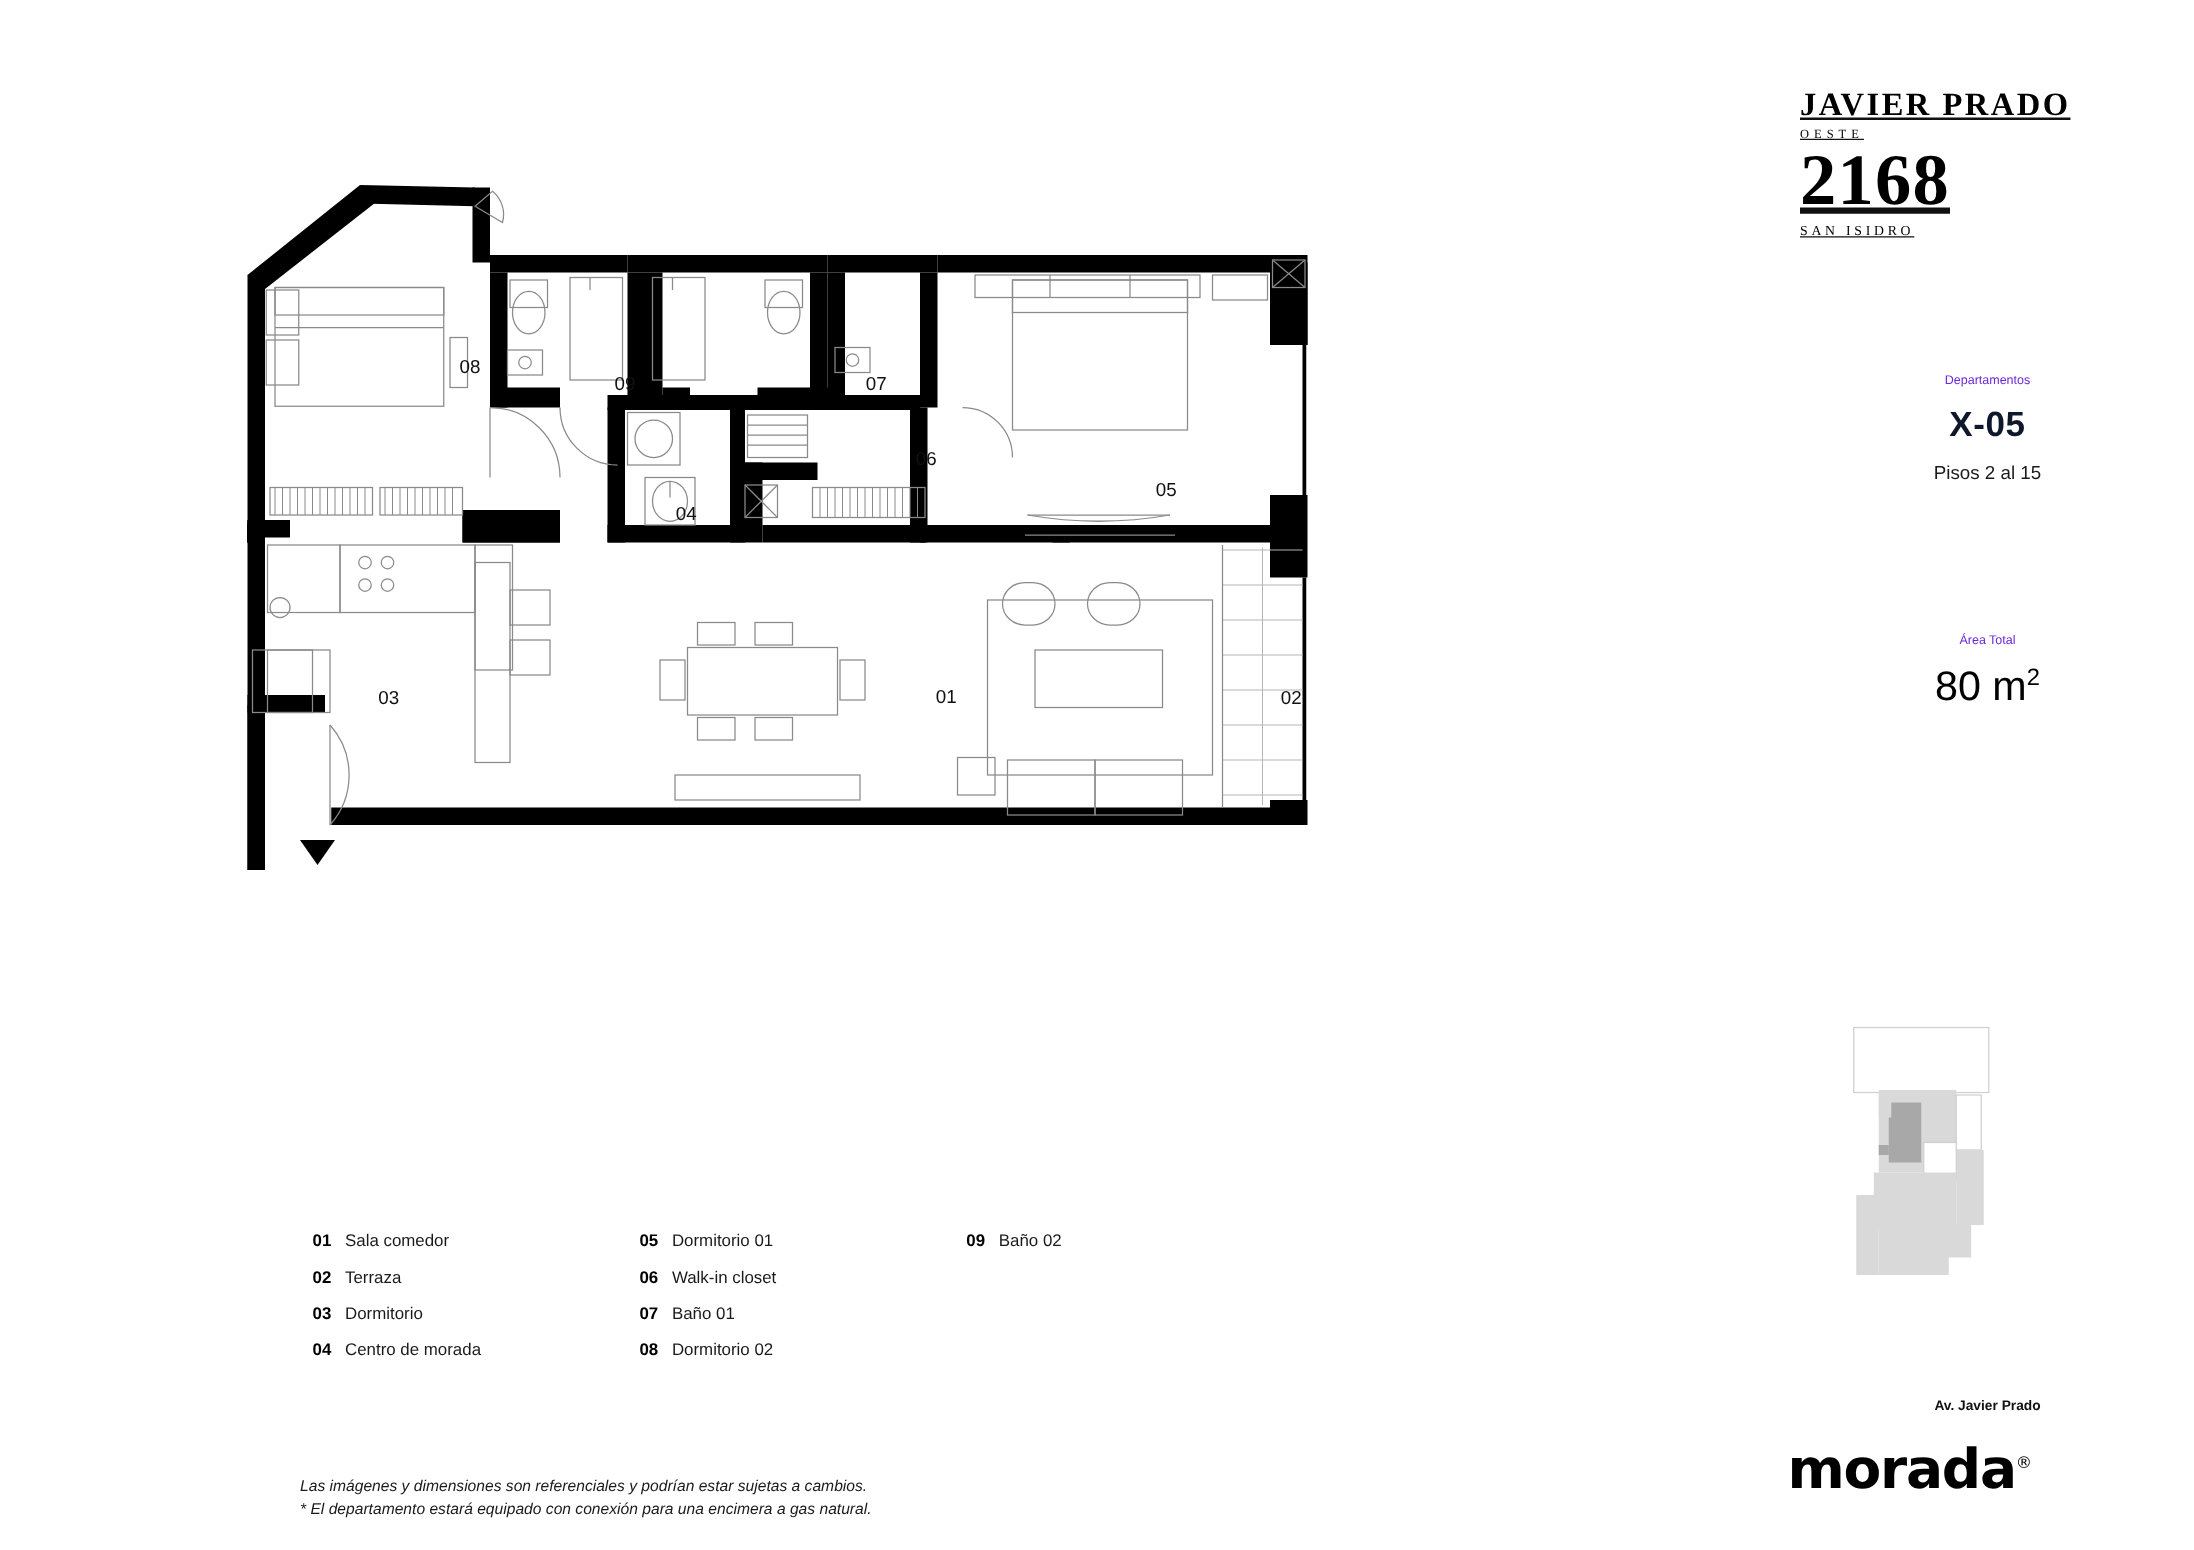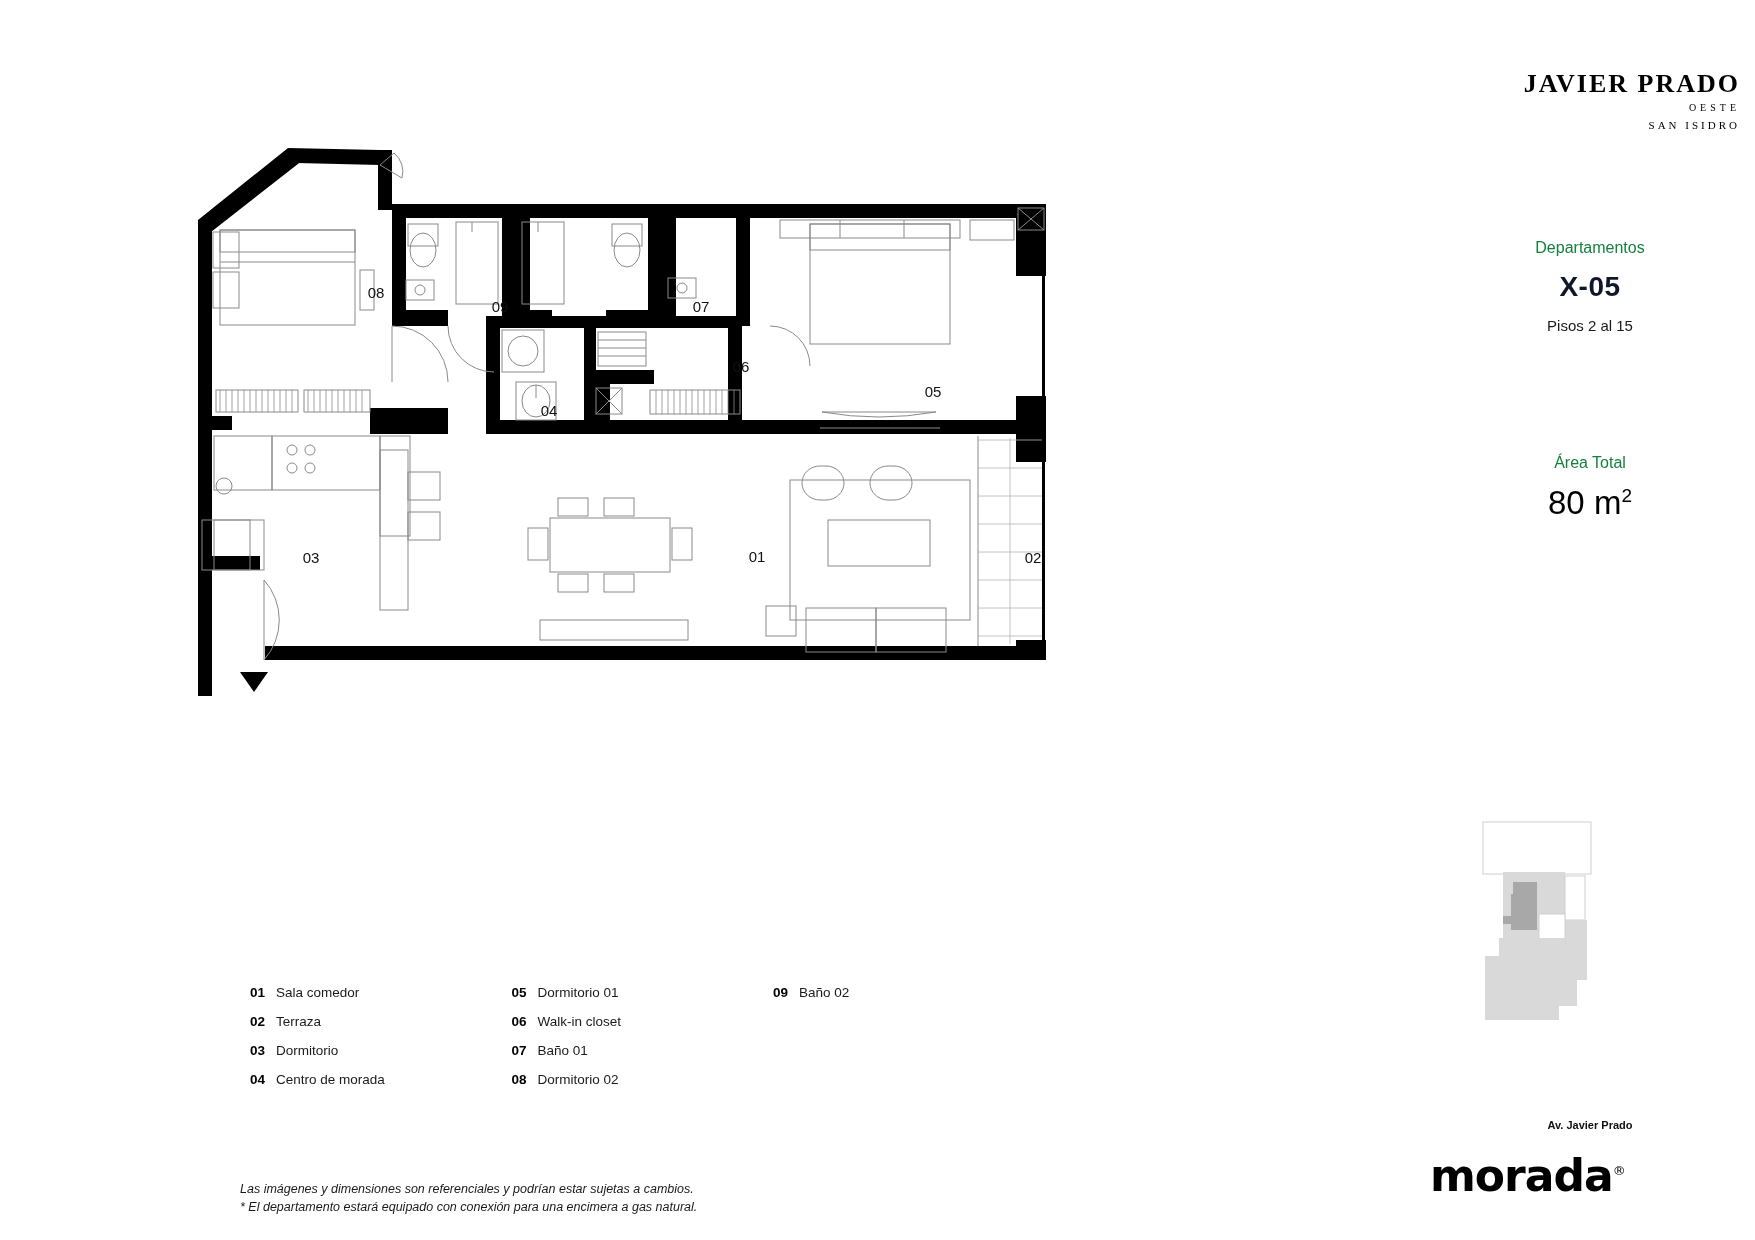--- a/index.html
+++ b/index.html
@@ -17,21 +17,21 @@
   }
 
   
   #info-panel {
     position: absolute;
     left: 1440px;
     top: 70px;
     width: 300px;
     text-align: center;
   }
-  #brand-block { text-align: right; }
+  #brand-block { text-align: left; text-decoration: underline; }
   #brand-name {
     font-family: "Liberation Serif", serif;
     font-size: 26px;
     font-weight: bold;
     letter-spacing: 2px;
     color: #000;
     line-height: 1.1;
   }
   #brand-sub {
     font-family: "Liberation Serif", serif;
@@ -51,22 +51,22 @@
   }
   #brand-district {
     font-family: "Liberation Serif", serif;
     font-size: 11px;
     letter-spacing: 3px;
     margin-top: 6px;
     color: #000;
   }
 
   .panel-label {
-    font-size: 16px;
-    color: #15803d;
+    font-size: 10px;
+    color: #6d28d9;
     margin-top: 0;
   }
   .panel-value-lg {
     font-size: 28px;
     color: #0f172a;
     margin-top: 14px;
     letter-spacing: 0.5px;
     font-weight: bold;
   }
   .panel-value-md {
@@ -430,20 +430,21 @@
       <text class="room-num" x="577" y="442" text-anchor="middle">01</text>
       <text class="room-num" x="853" y="443" text-anchor="middle">02</text>
     </g>
   </svg>
 </div>
 
 <div id="info-panel">
   <div id="brand-block">
     <div id="brand-name">JAVIER PRADO</div>
     <div id="brand-sub">OESTE</div>
+    <div id="brand-number">2168</div>
     <div id="brand-district">SAN ISIDRO</div>
   </div>
 
   <div id="unit-block">
     <div class="panel-label">Departamentos</div>
     <div class="panel-value-lg">X-05</div>
     <div class="panel-value-md">Pisos 2 al 15</div>
   </div>
 
   <div id="area-block">

